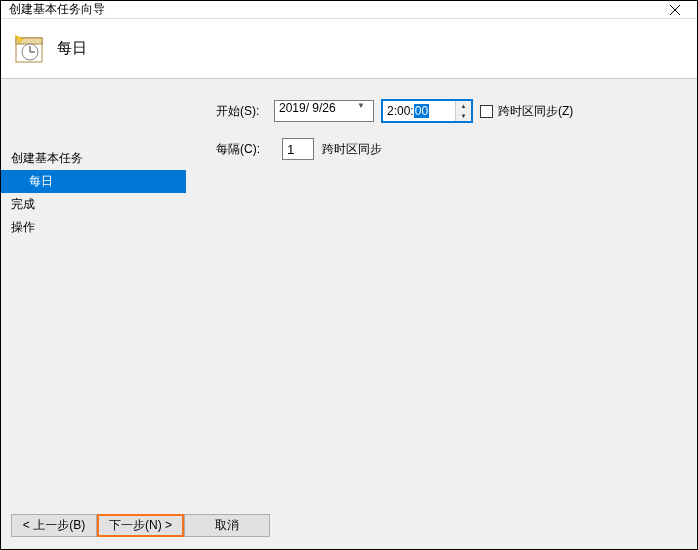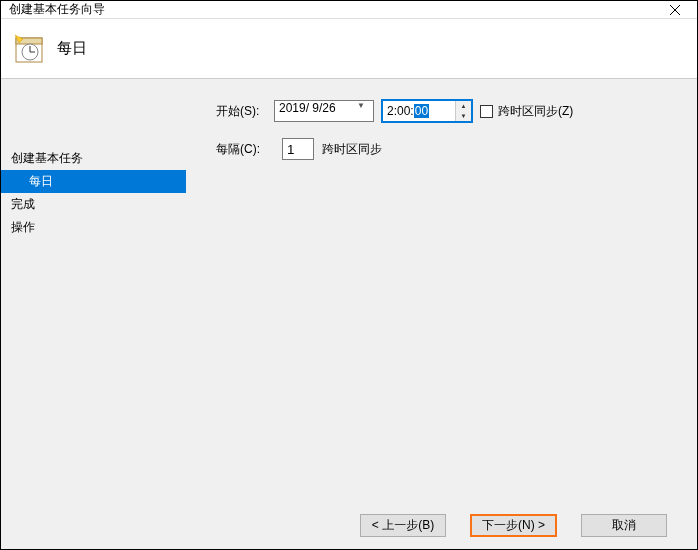--- a/index.html
+++ b/index.html
@@ -163,23 +163,22 @@
       border: 1px solid #7a7a7a;
       background: #fff;
       padding: 0 4px;
       text-align: left;
       margin: 0 8px;
     }
     .footer {
       height: 48px;
       display: flex;
       align-items: center;
-      justify-content: flex-end;
-      padding: 0 30px;
-      gap: 24px;
+      padding: 0 10px;
+      gap: 0;
     }
     .btn {
       min-width: 86px;
       height: 23px;
       border: 1px solid #adadad;
       background: #e1e1e1;
       font-size: 12px;
       cursor: pointer;
       font-family: inherit;
       padding: 0 10px;

